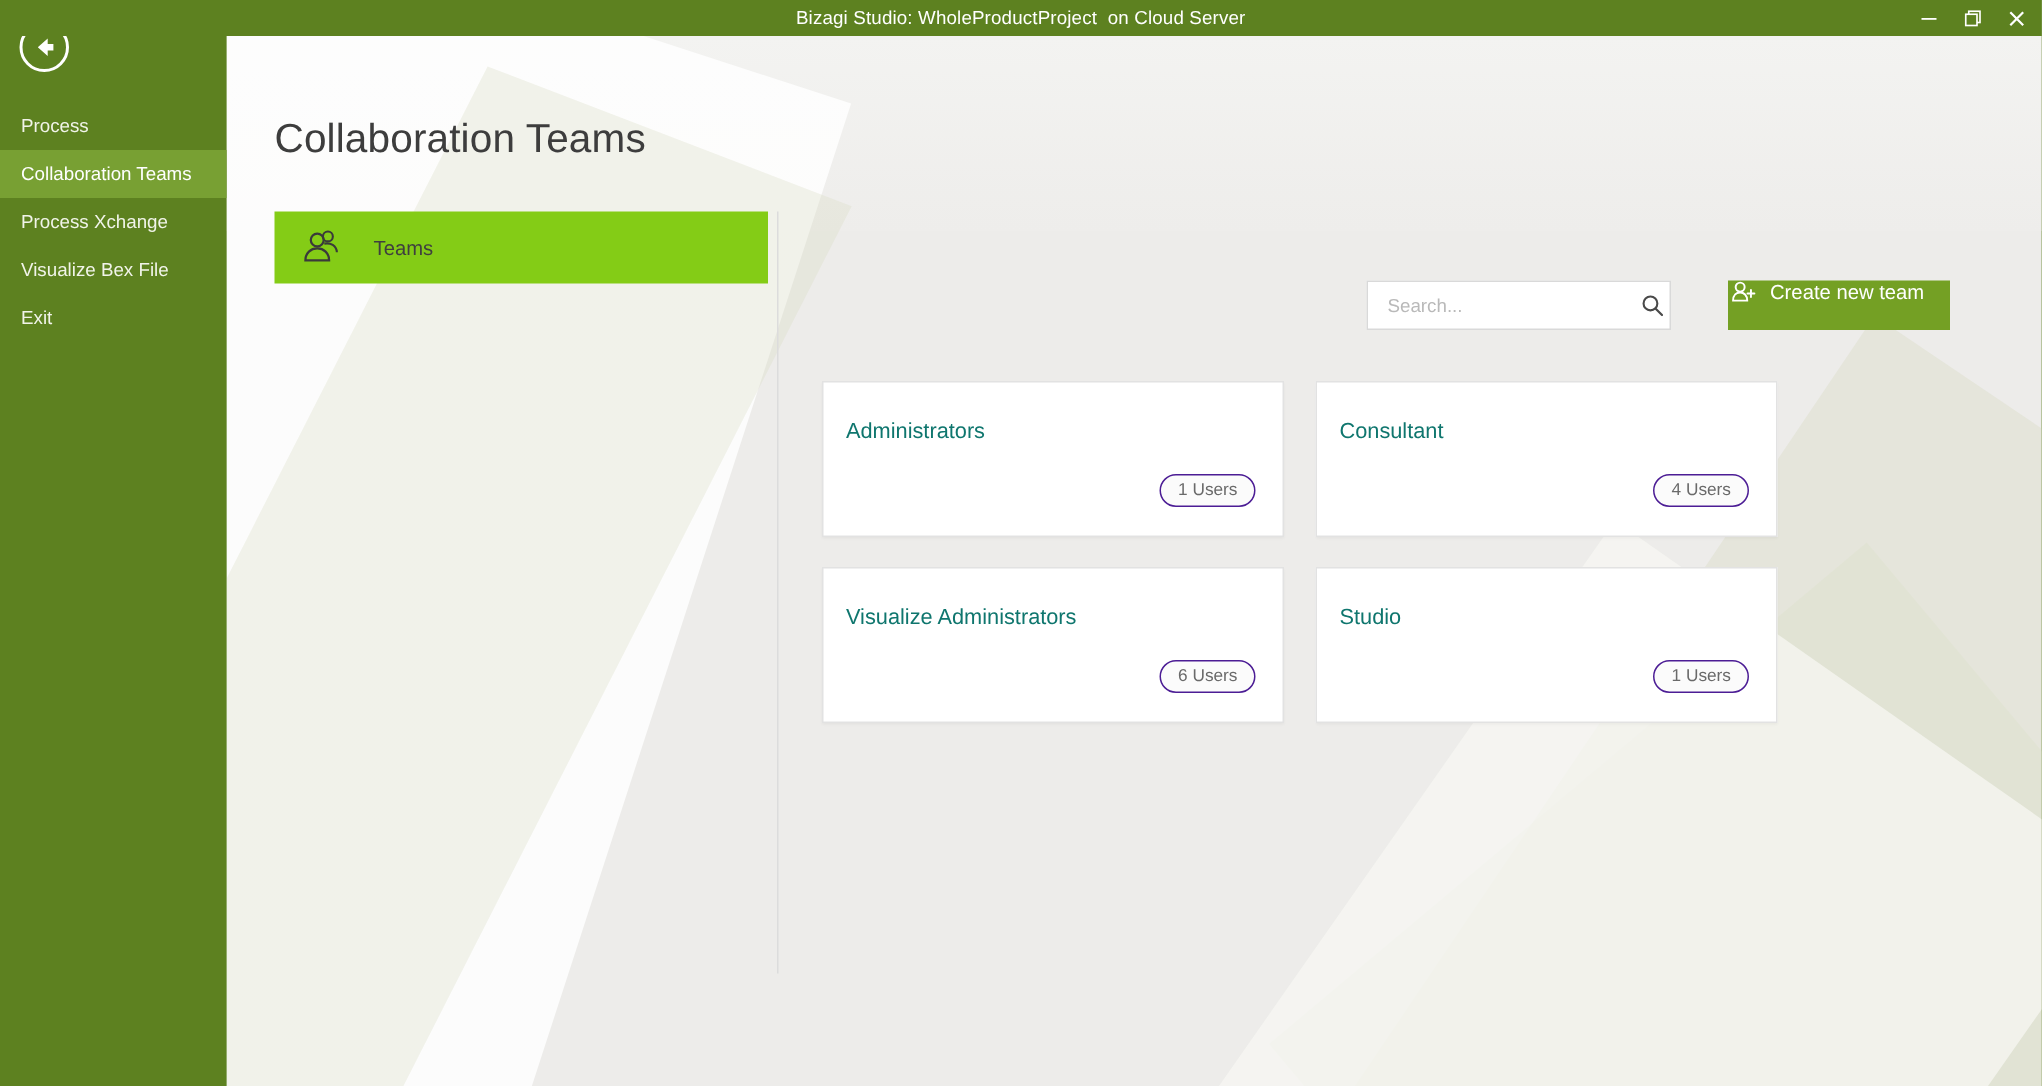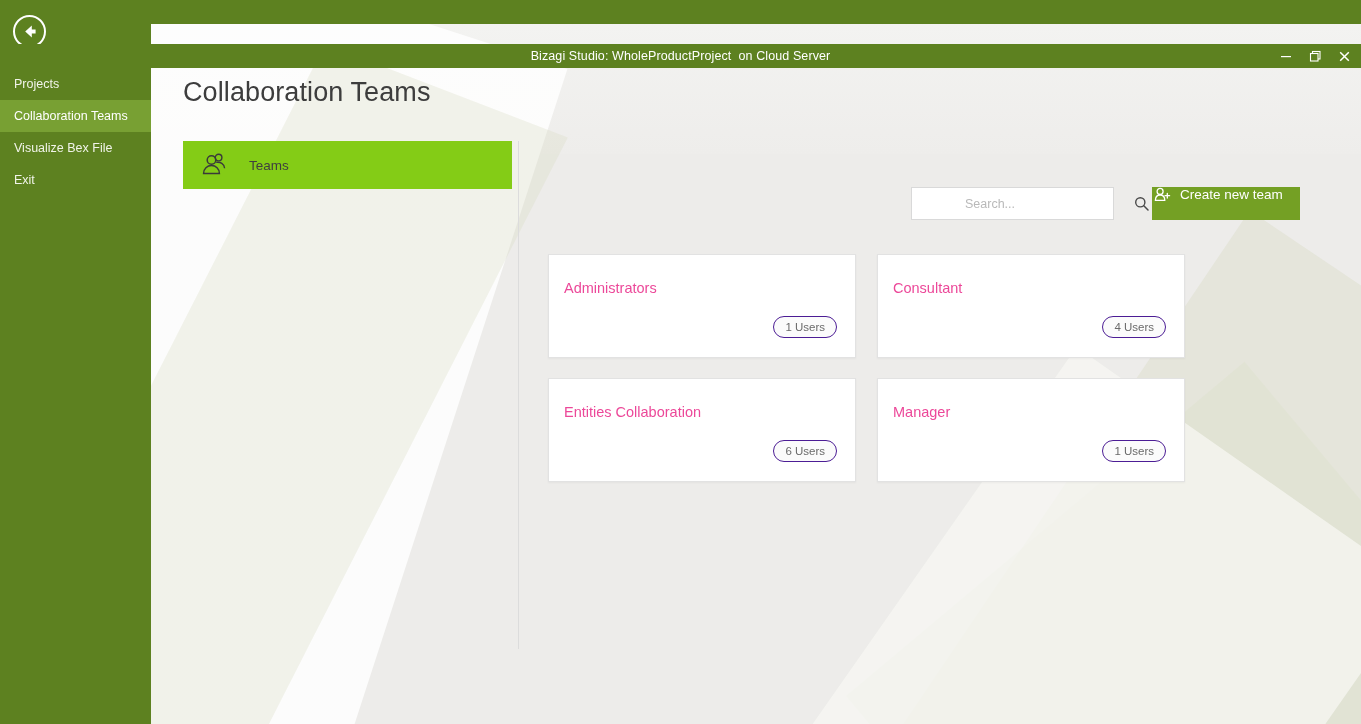--- a/index.html
+++ b/index.html
@@ -10,21 +10,20 @@
     font-family: "Liberation Sans", sans-serif;
     background: #5d8120;
   }
 
   
   #titlebar {
     position: absolute; top: 0; left: 0;
     width: 1361px; height: 24px;
     background: #5d8120;
     z-index: 40;
-    margin-top: 44px;
   }
   #titlebar-title {
     position: absolute; left: 0; top: 0;
     width: 1361px; height: 24px;
     line-height: 24px;
     text-align: center;
     color: #ffffff;
     font-size: 12.5px;
     letter-spacing: .1px;
     white-space: pre;
@@ -176,21 +175,20 @@
     display: flex; align-items: center;
   }
   #search-input {
     flex: 1;
     border: none; outline: none;
     background: transparent;
     font-family: "Liberation Sans", sans-serif;
     font-size: 12.5px;
     color: #555;
     padding: 0 8px 0 13px;
-    margin-left: 40px;
   }
   #search-input::placeholder { color: #b9b9b9; }
   #search-icon { padding-right: 12px; display: flex; cursor: pointer; }
 
   #create-team-button {
     position: absolute; left: 604px; top: 0;
     height: 33px;
     padding: 0 17px 0 2px;
     background: #74a024;
     display: flex; align-items: flex-start; gap: 9px;
@@ -217,21 +215,21 @@
     position: relative;
     height: 104px;
     background: #ffffff;
     border: 1px solid #e2e2e2;
     box-shadow: 0 1px 2px rgba(0,0,0,.045);
     cursor: pointer;
   }
   .team-card .name {
     position: absolute; left: 15px; top: 25px;
     font-size: 14.5px;
-    color: #ec4899;
+    color: #0f766e;
   }
   .team-card .badge {
     position: absolute; right: 18px; bottom: 19px;
     min-width: 58px;
     height: 22px;
     padding: 0 11px;
     border: 1px solid #4c1d95;
     border-radius: 11px;
     background: #fbfbfb;
     color: #6a6a6a;
@@ -264,24 +262,27 @@
 </div>
 
 <div id="sidebar">
   <div id="back-button">
     <svg width="19" height="19" viewBox="0 0 19 19">
       <path d="M11.8 3.6 L5.2 9.5 L11.8 15.4 L11.8 11.6 L15.6 11.6 L15.6 7.4 L11.8 7.4 Z" fill="#ffffff"></path>
     </svg>
   </div>
   <div id="sidebar-nav">
     <div class="nav-item">
-      <span>Projects</span>
+      <span>Process</span>
     </div>
     <div class="nav-item active">
       <span>Collaboration Teams</span>
+    </div>
+    <div class="nav-item">
+      <span>Process Xchange</span>
     </div>
     <div class="nav-item">
       <span>Visualize Bex File</span>
     </div>
     <div class="nav-item">
       <span>Exit</span>
     </div>
   </div>
 </div>
 
@@ -340,23 +341,23 @@
     <div id="team-grid">
       <div class="team-card">
         <div class="name">Administrators</div>
         <div class="badge">1 Users</div>
       </div>
       <div class="team-card">
         <div class="name">Consultant</div>
         <div class="badge">4 Users</div>
       </div>
       <div class="team-card">
-        <div class="name">Entities Collaboration</div>
+        <div class="name">Visualize Administrators</div>
         <div class="badge">6 Users</div>
       </div>
       <div class="team-card">
-        <div class="name">Manager</div>
+        <div class="name">Studio</div>
         <div class="badge">1 Users</div>
       </div>
     </div>
 
   </div>
 </div>
 
 </body></html>

